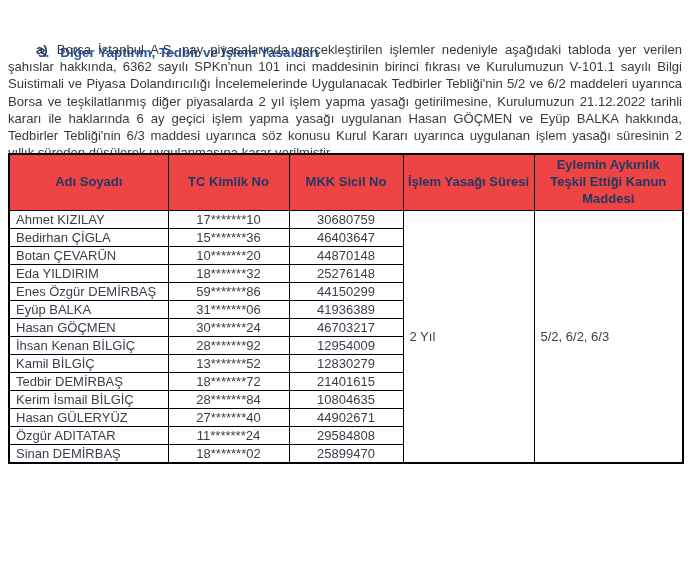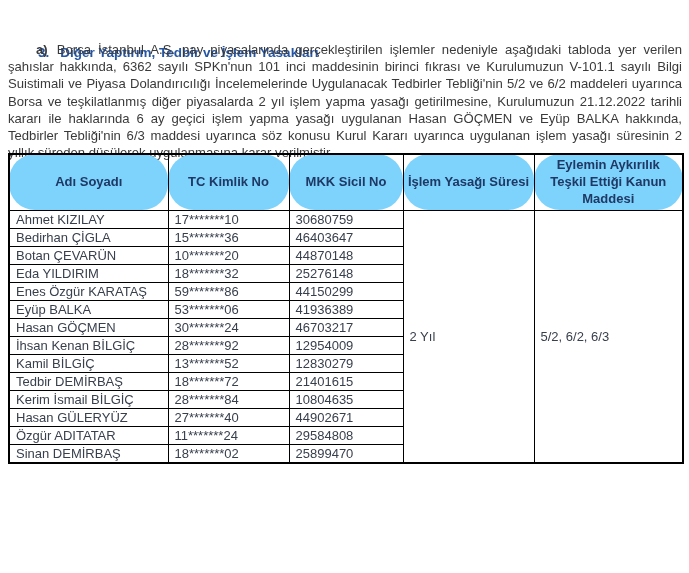--- a/index.html
+++ b/index.html
@@ -47,41 +47,40 @@
     width: 674px;
     border-collapse: collapse;
     table-layout: fixed;
     border: 2px solid #000;
   }
   table.sanctions th,
   table.sanctions td {
     border: 1px solid #000;
   }
   table.sanctions thead th {
-    background: #7dd3fc;
+    background: #ef4444;
     color: #1f3864;
     font-size: 13px;
     font-weight: bold;
     text-align: center;
     vertical-align: middle;
     height: 42px;
     padding: 2px 4px;
     line-height: 1.3;
-    border-radius: 26px;
   }
   table.sanctions tbody td {
     font-size: 13px;
     color: #39404d;
     height: 17px;
     padding: 1px 6px;
     vertical-align: middle;
     background: #ffffff;
   }
   td.name-col { text-align: left; padding-left: 7px; }
-  td.num-col  { }
+  td.num-col  { text-align: center; }
   td.merged-col { text-align: left; vertical-align: middle; }
 </style>
 </head>
 <body>
 
 <div class="page">
 
   <div class="heading">
     <span class="h-num">3.</span><span class="h-text">Diğer Yaptırım, Tedbir ve İşlem Yasakları</span>
   </div>
@@ -125,27 +124,27 @@
         <td class="name-col">Botan ÇEVARÜN</td>
         <td class="num-col">10*******20</td>
         <td class="num-col">44870148</td>
       </tr>
       <tr>
         <td class="name-col">Eda YILDIRIM</td>
         <td class="num-col">18*******32</td>
         <td class="num-col">25276148</td>
       </tr>
       <tr>
-        <td class="name-col">Enes Özgür KARATAŞ</td>
+        <td class="name-col">Enes Özgür DEMİRBAŞ</td>
         <td class="num-col">59*******86</td>
         <td class="num-col">44150299</td>
       </tr>
       <tr>
         <td class="name-col">Eyüp BALKA</td>
-        <td class="num-col">53*******06</td>
+        <td class="num-col">31*******06</td>
         <td class="num-col">41936389</td>
       </tr>
       <tr>
         <td class="name-col">Hasan GÖÇMEN</td>
         <td class="num-col">30*******24</td>
         <td class="num-col">46703217</td>
       </tr>
       <tr>
         <td class="name-col">İhsan Kenan BİLGİÇ</td>
         <td class="num-col">28*******92</td>

